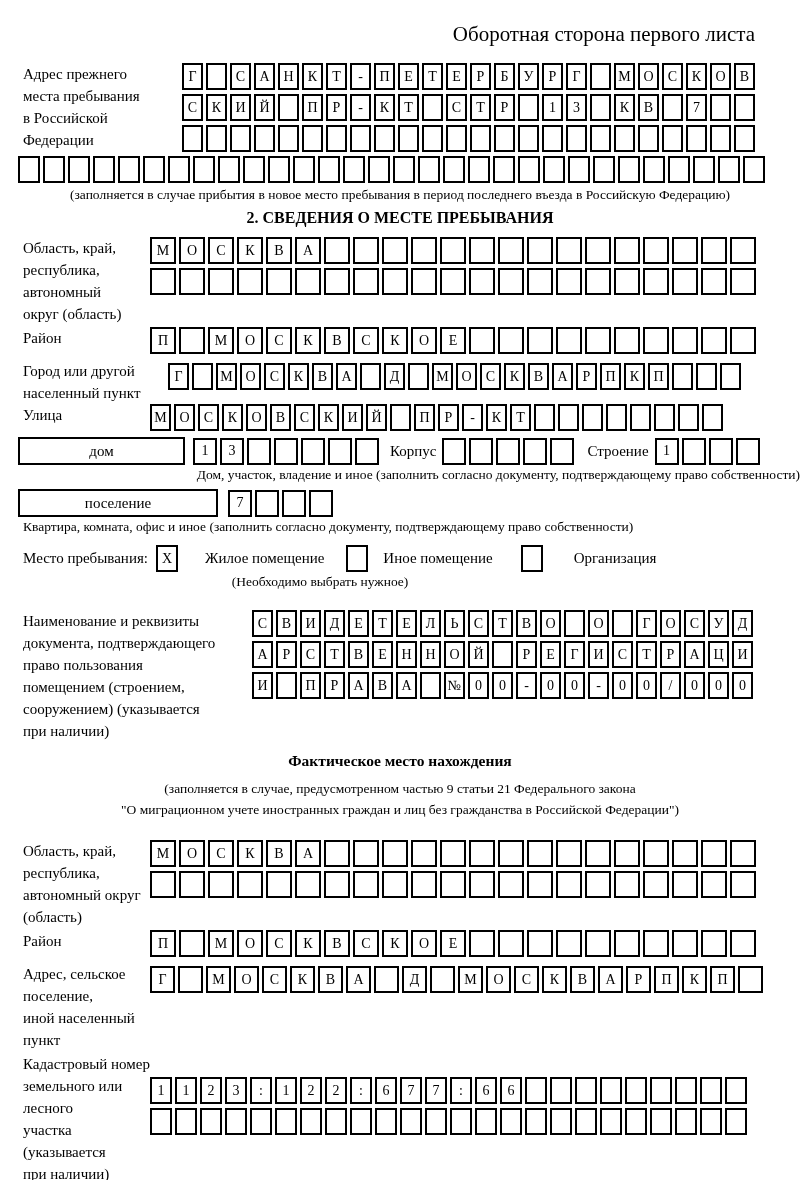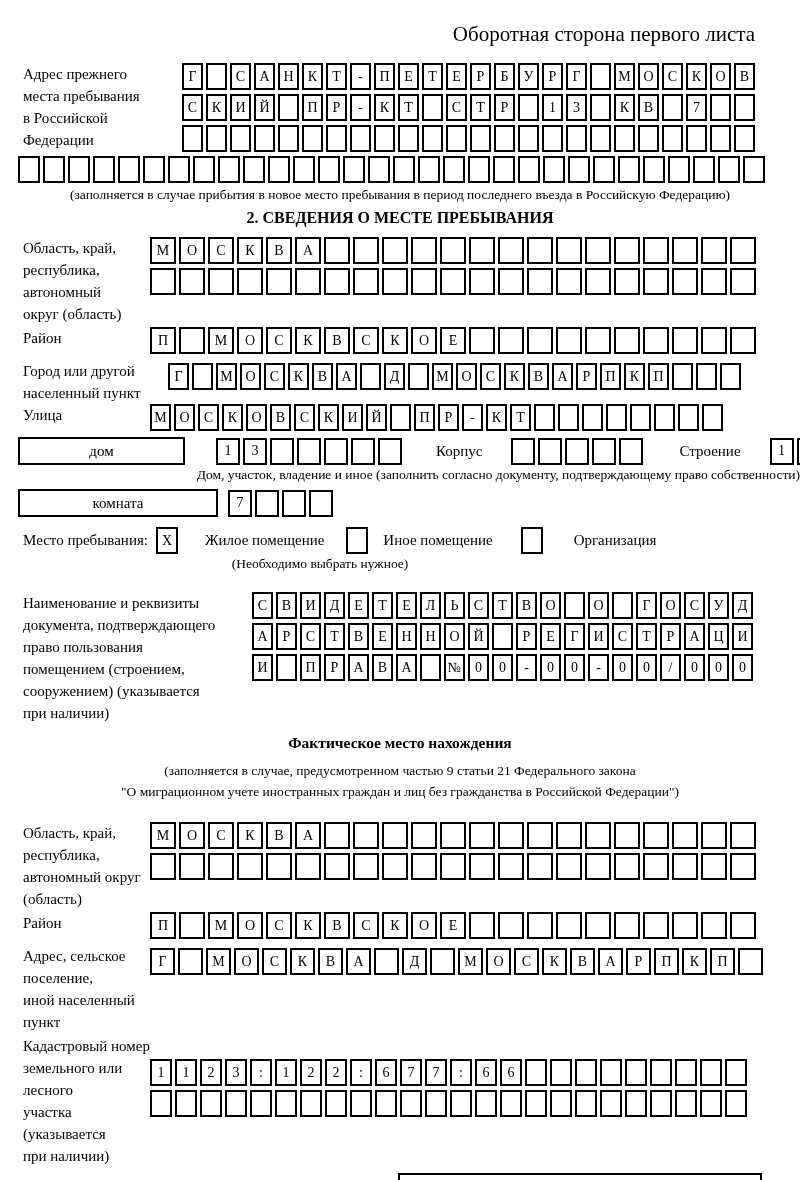--- a/index.html
+++ b/index.html
@@ -326,21 +326,21 @@
         <div class="cell"></div>
         <div class="cell"></div>
         <div class="cell"></div>
         <div class="cell"></div>
         <div class="cell"></div>
         <div class="cell"></div>
         <div class="cell"></div>
       </div>
   </div>
 
-  <div class="frow mt2" style="align-items:center;gap:23px;">
+  <div class="frow mt2" style="align-items:center;">
     <div class="labelbox" style="width:167px;margin-left:-5px;">дом</div>
     <div class="cells c24" style="margin:0 0 0 8px;">
         <div class="cell">1</div>
         <div class="cell">3</div>
         <div class="cell"></div>
         <div class="cell"></div>
         <div class="cell"></div>
         <div class="cell"></div>
         <div class="cell"></div>
       </div>
@@ -356,28 +356,29 @@
     <div class="cells c24" style="margin:0 0 0 6px;">
         <div class="cell">1</div>
         <div class="cell"></div>
         <div class="cell"></div>
         <div class="cell"></div>
       </div>
   </div>
   <div class="caption" style="text-align:right;padding-left:23px;box-sizing:border-box;">Дом, участок, владение и иное (заполнить согласно документу, подтверждающему право собственности)</div>
 
   <div class="frow" style="align-items:center;">
-    <div class="labelbox" style="width:200px;margin-left:-5px;">комната</div>
+    <div class="labelbox" style="width:200px;margin-left:-5px;">поселение</div>
     <div class="cells c24" style="margin:0 0 0 10px;">
         <div class="cell">7</div>
         <div class="cell"></div>
         <div class="cell"></div>
         <div class="cell"></div>
       </div>
   </div>
+  <div class="caption" style="text-align:left;padding-left:23px;box-sizing:border-box;">Квартира, комната, офис и иное (заполнить согласно документу, подтверждающему право собственности)</div>
 
   <div class="stay">
     <span>Место пребывания:</span>
     <div class="cells c22" style="margin-left:8px;">
         <div class="cell">X</div>
       </div>
     <span style="margin-left:24px;">Жилое помещение</span>
     <div class="cells c22" style="margin-left:22px;">
         <div class="cell"></div>
       </div>

